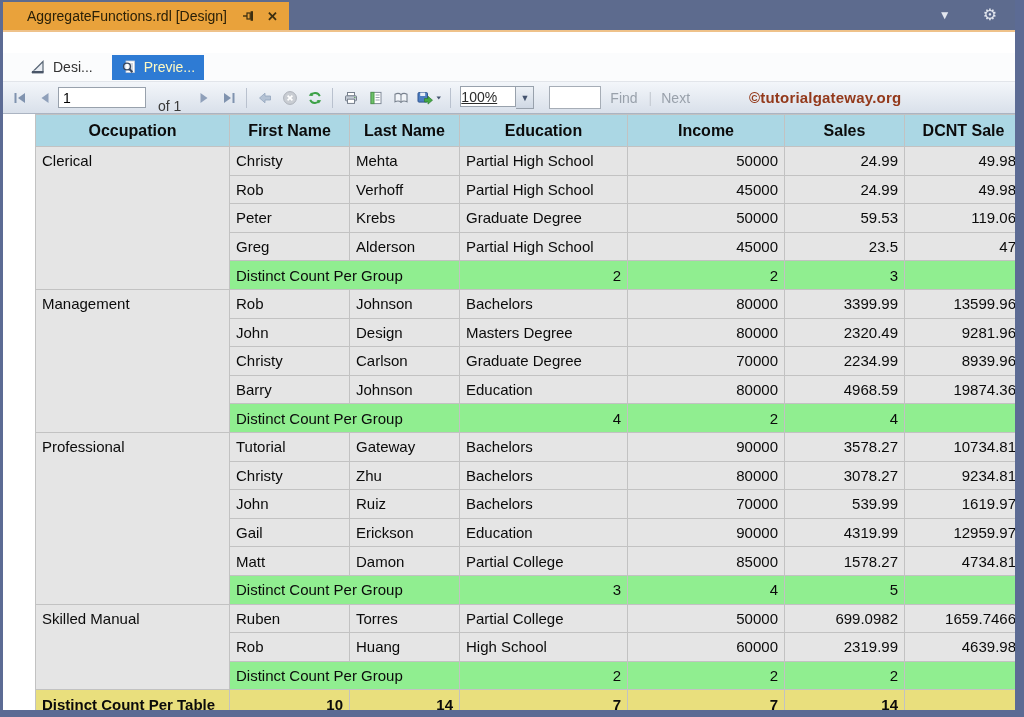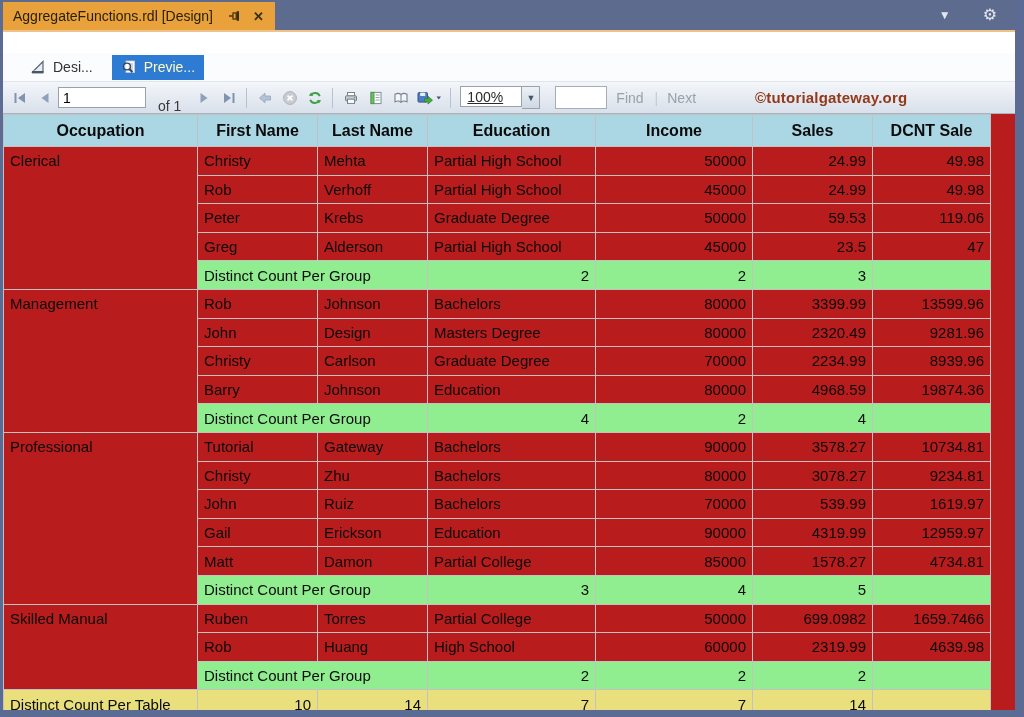--- a/index.html
+++ b/index.html
@@ -3,21 +3,21 @@
 <meta charset="utf-8">
 <style>
   html,body{margin:0;padding:0;background:#9aa3b5;}
   body{width:1024px;height:717px;overflow:hidden;font-family:"Liberation Sans",sans-serif;}
   .window{width:1024px;height:717px;box-sizing:border-box;background:#fff;
     border-left:3px solid var(--chrome,#5C6B94);border-right:9px solid var(--chrome,#5C6B94);
     border-bottom:7px solid var(--chrome,#5C6B94);display:flex;flex-direction:column;}
   
   .titlebar{height:30px;background:var(--chrome-bar,#5D6B8E);display:flex;align-items:flex-start;flex-shrink:0;}
   .doc-tab{margin-top:2px;height:28px;background:var(--tab-orange,#E9A23B);display:flex;align-items:center;
-    padding:0 11px 0 10px;gap:10px;color:#2A2008;font-size:14px;cursor:default;}
+    padding:0 11px 0 24px;gap:10px;color:#2A2008;font-size:14px;cursor:default;}
   .doc-tab .ttl{padding-right:4px;}
   .tab-ico{display:flex;align-items:center;justify-content:center;width:16px;height:16px;}
   .title-controls{margin-left:auto;display:flex;align-items:center;gap:32px;padding-right:18px;height:100%;}
   .chev{color:#E3E7EF;font-size:12px;line-height:30px;}
   .gear{color:#E3E7EF;font-size:16px;line-height:30px;}
   .close-x{font-size:13px;font-weight:bold;color:#3C2E10;}
   .tab-underline{height:2px;background:#EFC28A;flex-shrink:0;}
   
   .tabstrip{height:28px;background:#FBFCFD;display:flex;align-items:center;padding-left:18px;gap:10px;
     flex-shrink:0;border-bottom:1px solid #E2E5EA;margin-top:21px;}
@@ -27,39 +27,39 @@
   
   .toolbar{height:31px;background:linear-gradient(#F3F6FA,#D9E0EA);border-bottom:1px solid #ABB4C2;
     display:flex;align-items:center;padding:0 5px;gap:2px;flex-shrink:0;font-size:14px;color:#2B2B2B;}
   .tbtn{width:23px;height:23px;display:flex;align-items:center;justify-content:center;flex-shrink:0;}
   .sep{width:1px;height:20px;background:#B9C1CE;margin:0 4px;flex-shrink:0;}
   .page-input{width:78px;height:19px;border:1px solid #98A1AC;font-size:14px;padding:0 4px;background:#fff;
     font-family:"Liberation Sans",sans-serif;}
   .of-label{margin:16px 9px 0 10px;color:#3A3A3A;}
   .zoom-combo{display:flex;margin:0 3px;}
   .zoom-field{width:54px;height:19px;border:1px solid #98A1AC;background:#fff;display:flex;align-items:center;
-    padding-left:6px;text-decoration:underline;}
+    text-decoration:underline;}
   .zoom-drop{width:17px;height:21px;border:1px solid #98A1AC;border-left:none;
     background:linear-gradient(#EDF1F6,#CFD8E4);display:flex;align-items:center;justify-content:center;
     font-size:9px;color:#44536E;}
   .find-input{width:46px;height:19px;border:1px solid #A6ADB6;background:#fff;margin-left:10px;
     font-family:"Liberation Sans",sans-serif;}
   .find-label,.next-label{color:#99A1AB;margin:0 7px;}
   .find-sep{color:#C6CBD3;margin-left:2px;}
   .brand{margin-left:50px;color:var(--brand-maroon,#93391B);font-weight:bold;font-size:15px;letter-spacing:.2px;}
   
-  .report{flex:1;background:#b91c1c;overflow:hidden;}
+  .report{flex:1;background:#e5e5e5;overflow:hidden;margin-left:32px;}
   table{border-collapse:collapse;table-layout:fixed;width:987px;}
   th,td{border:1px solid #C2C2C2;padding:1px 6px;font-size:15px;height:28.6px;box-sizing:border-box;
     overflow:hidden;white-space:nowrap;color:#0B0B0B;}
   th{background:var(--header-blue,#ABD7E4);font-weight:bold;font-size:16px;height:32px;text-align:center;}
   td.occ{vertical-align:top;padding-top:5px;}
   td.num{text-align:right;}
   .grp{background:var(--group-green,#90EE90);}
-  .ftr{background:var(--total-yellow,#E9DF7D);}
+  .ftr{background:var(--total-yellow,#E9DF7D);font-weight:bold;}
   svg{display:block;}
 </style>
 </head>
 <body>
 
 <div class="window">
 
   <div class="titlebar">
     <div class="doc-tab">
       <span class="ttl">AggregateFunctions.rdl [Design]</span>

